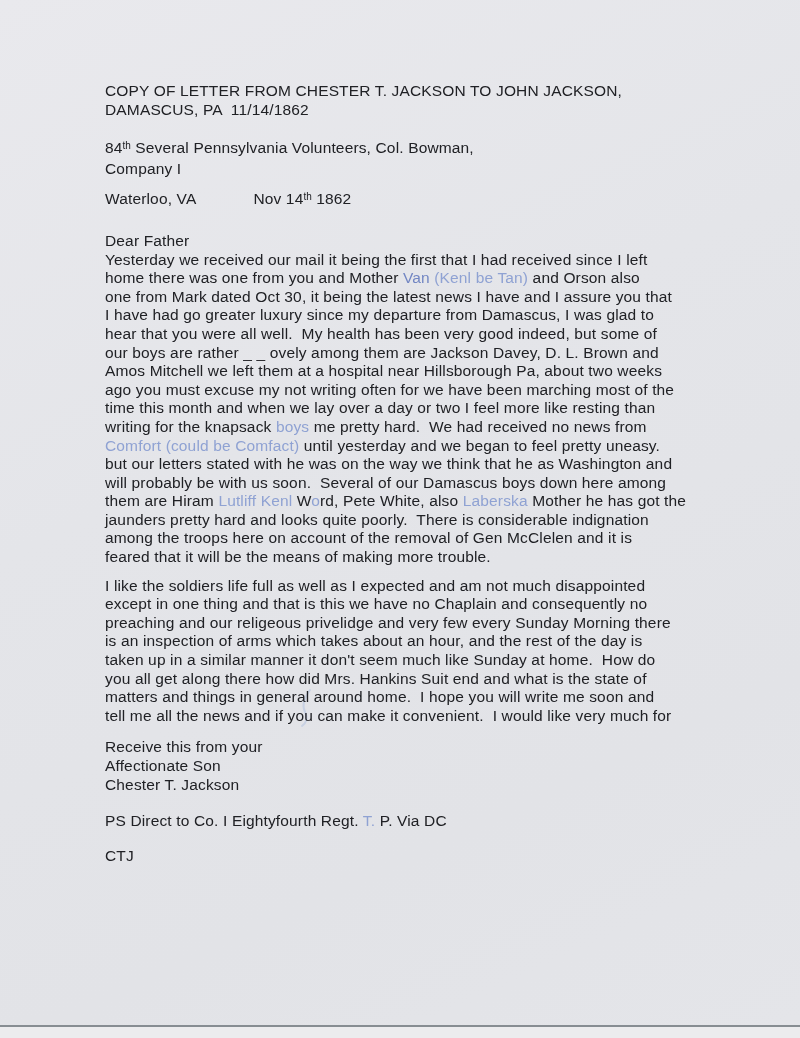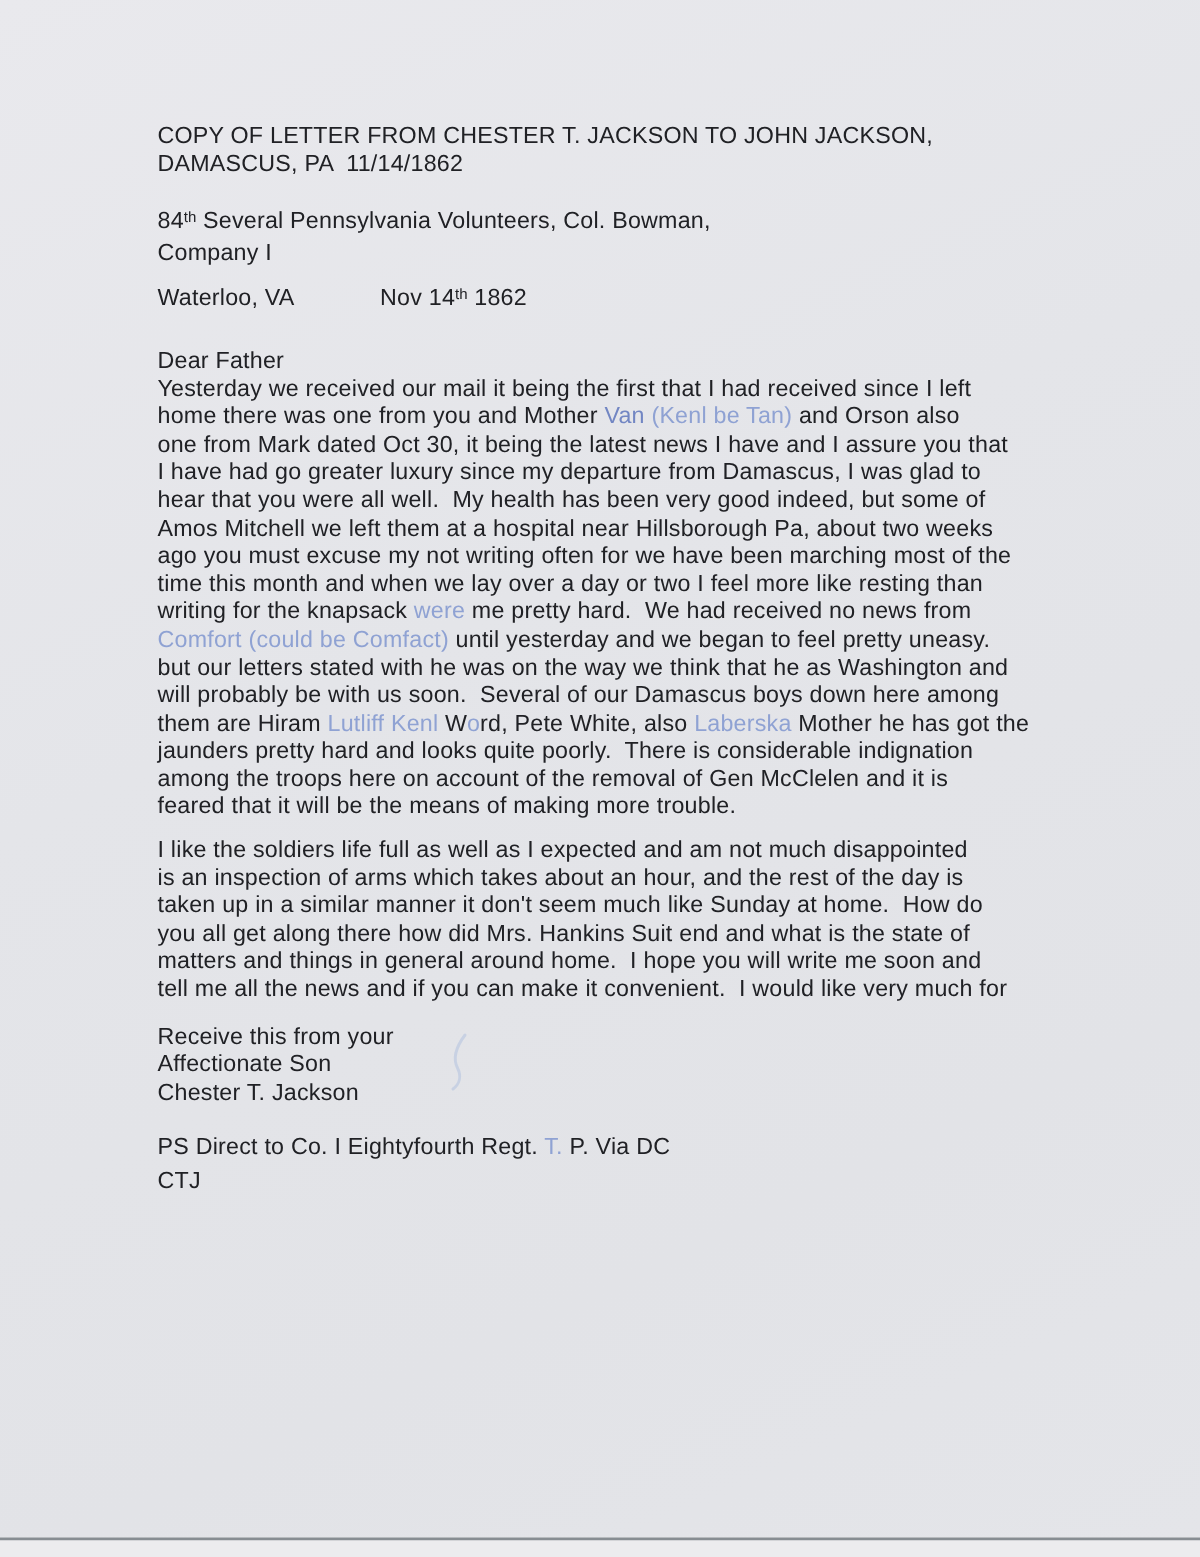--- a/index.html
+++ b/index.html
@@ -39,21 +39,21 @@
   .blue2{color:var(--blue-light);}
   .sup{font-size:10px;position:relative;top:-4.5px;letter-spacing:0;}
   .tab{display:inline-block;}
   .block-title{margin-top:0;}
   .block-regiment{margin-top:20px;}
   .block-dateline{margin-top:12px;}
   .block-body1{margin-top:21px;}
   .block-body2{margin-top:10px;}
   .block-closing{margin-top:13px;}
   .block-ps{margin-top:18px;}
-  .block-initials{margin-top:4px;}
+  .block-initials{margin-top:16px;}
   .pen-mark{position:absolute;left:296px;top:688px;opacity:.45;}
 </style>
 </head>
 <body>
 
 <div class="paper"></div>
 <div class="paper-edge-line"></div>
 <div class="scanner-strip"></div>
 
 <svg class="pen-mark" width="26" height="40" viewBox="0 0 26 40">
@@ -72,34 +72,37 @@
     <div class="block block-dateline">
       <div class="line"><span>Waterloo, VA</span><span class="tab" style="width: 57px;"></span><span>Nov 14</span><span class="sup">th</span><span> 1862</span></div>
     </div>
     <div class="block block-body1">
       <div class="line"><span>Dear Father</span></div>
       <div class="line"><span>Yesterday we received our mail it being the first that I had received since I left</span></div>
       <div class="line"><span>home there was one from you and Mother </span><span class="blue">Van</span><span> </span><span class="blue2">(Kenl be Tan)</span><span> and Orson also</span></div>
       <div class="line"><span>one from Mark dated Oct 30, it being the latest news I have and I assure you that</span></div>
       <div class="line"><span>I have had go greater luxury since my departure from Damascus, I was glad to</span></div>
       <div class="line"><span>hear that you were all well.  My health has been very good indeed, but some of</span></div>
+      <div class="line"><span>our boys are rather _ _ ovely among them are Jackson Davey, D. L. Brown and</span></div>
       <div class="line"><span>Amos Mitchell we left them at a hospital near Hillsborough Pa, about two weeks</span></div>
       <div class="line"><span>ago you must excuse my not writing often for we have been marching most of the</span></div>
       <div class="line"><span>time this month and when we lay over a day or two I feel more like resting than</span></div>
-      <div class="line"><span>writing for the knapsack </span><span class="blue2">were</span><span> me pretty hard.  We had received no news from</span></div>
+      <div class="line"><span>writing for the knapsack </span><span class="blue2">boys</span><span> me pretty hard.  We had received no news from</span></div>
       <div class="line"><span class="blue2">Comfort (could be Comfact)</span><span> until yesterday and we began to feel pretty uneasy.</span></div>
       <div class="line"><span>but our letters stated with he was on the way we think that he as Washington and</span></div>
       <div class="line"><span>will probably be with us soon.  Several of our Damascus boys down here among</span></div>
       <div class="line"><span>them are Hiram </span><span class="blue2">Lutliff Kenl</span><span> W</span><span class="blue2">o</span><span>rd, Pete White, also </span><span class="blue2">Laberska</span><span> Mother he has got the</span></div>
       <div class="line"><span>jaunders pretty hard and looks quite poorly.  There is considerable indignation</span></div>
       <div class="line"><span>among the troops here on account of the removal of Gen McClelen and it is</span></div>
       <div class="line"><span>feared that it will be the means of making more trouble.</span></div>
     </div>
     <div class="block block-body2">
       <div class="line"><span>I like the soldiers life full as well as I expected and am not much disappointed</span></div>
+      <div class="line"><span>except in one thing and that is this we have no Chaplain and consequently no</span></div>
+      <div class="line"><span>preaching and our religeous privelidge and very few every Sunday Morning there</span></div>
       <div class="line"><span>is an inspection of arms which takes about an hour, and the rest of the day is</span></div>
       <div class="line"><span>taken up in a similar manner it don't seem much like Sunday at home.  How do</span></div>
       <div class="line"><span>you all get along there how did Mrs. Hankins Suit end and what is the state of</span></div>
       <div class="line"><span>matters and things in general around home.  I hope you will write me soon and</span></div>
       <div class="line"><span>tell me all the news and if you can make it convenient.  I would like very much for</span></div>
     </div>
     <div class="block block-closing">
       <div class="line"><span>Receive this from your</span></div>
       <div class="line"><span>Affectionate Son</span></div>
       <div class="line"><span>Chester T. Jackson</span></div>

